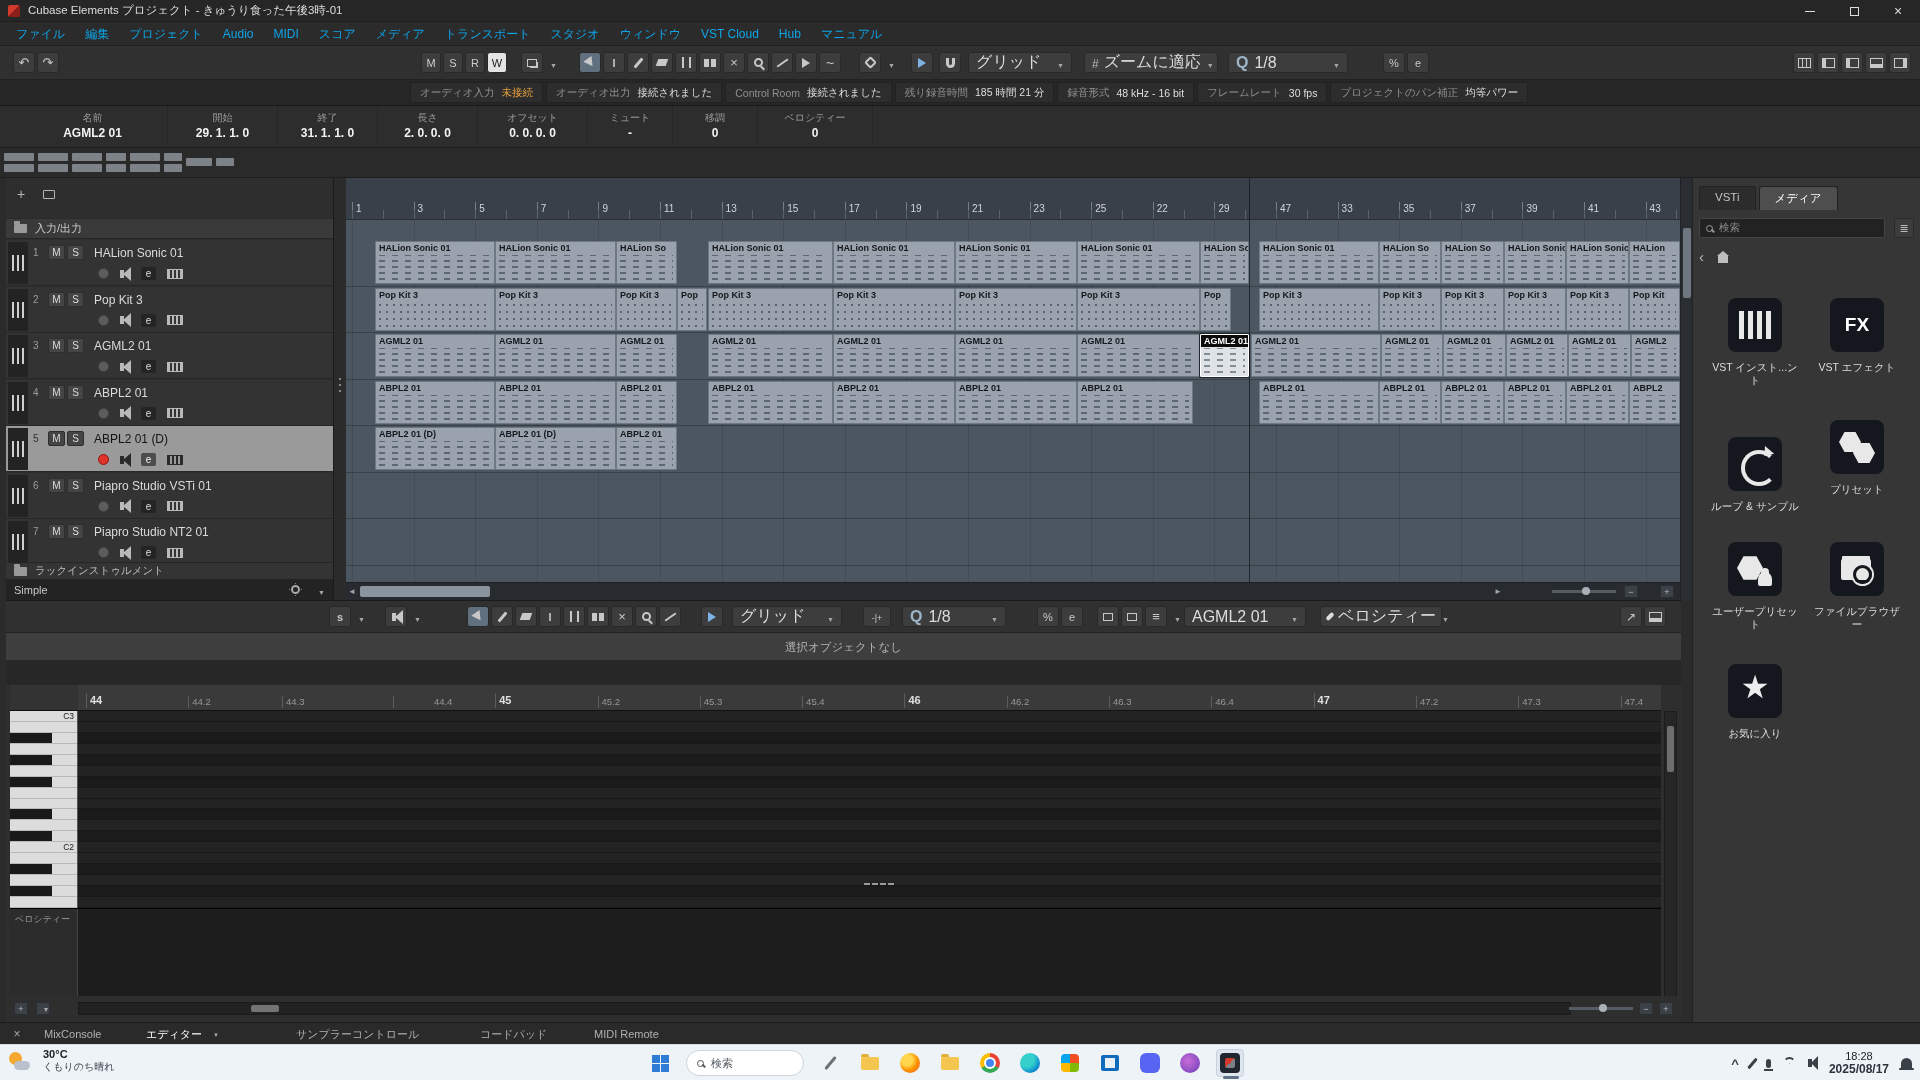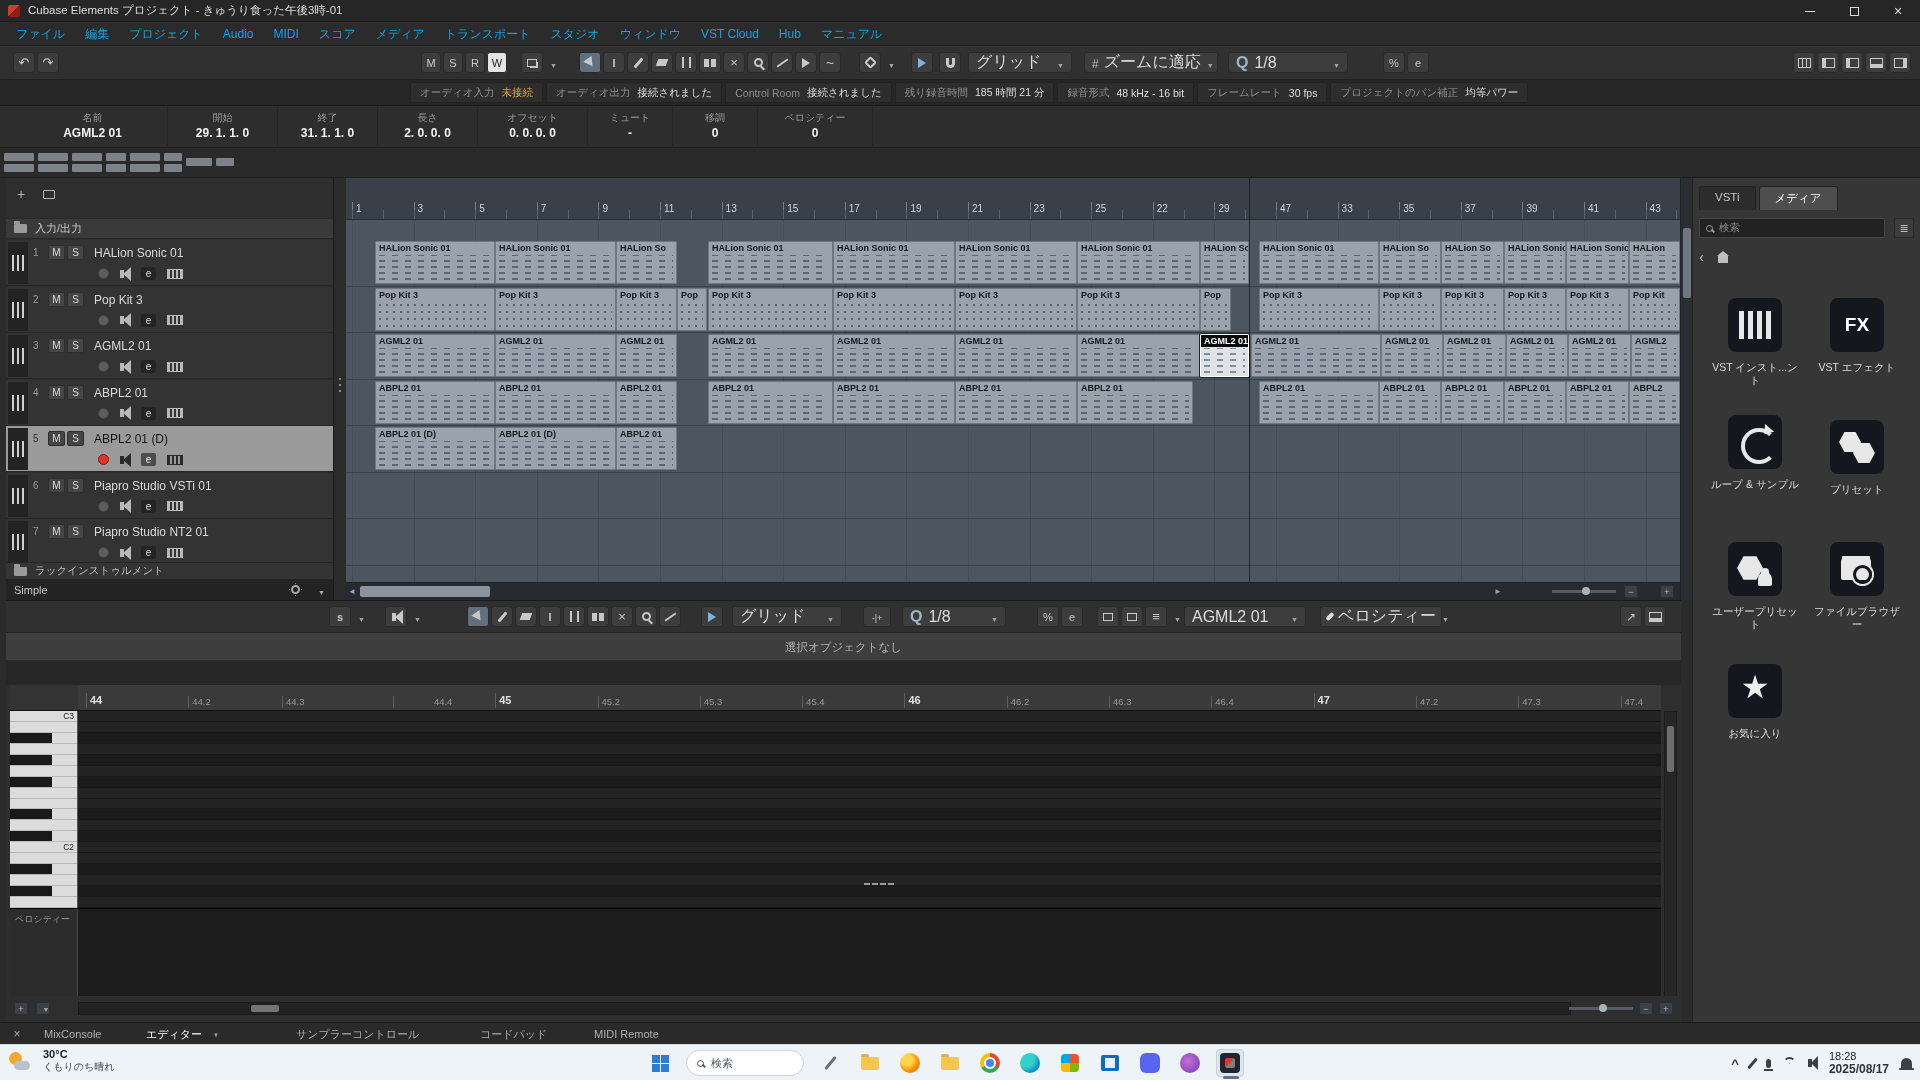--- a/index.html
+++ b/index.html
@@ -248,21 +248,21 @@
 .ti-cubase::before{content:"";position:absolute;left:5px;top:5px;width:10px;height:10px;background:linear-gradient(135deg,#d23a2e 50%,#7e7e86 50%);border-radius:2px;}
 .tb-right{position:absolute;right:8px;top:3px;display:flex;gap:12px;align-items:center;height:30px;}
 .tray-ico{color:#3a4047;display:flex;align-items:center;justify-content:center;}
 .sh-chev::before{content:"^";font-size:13px;font-weight:bold;}
 .sh-mic{width:5px;height:9px;background:#3a4047;border-radius:3px;position:relative;}
 .sh-mic::after{content:"";position:absolute;left:-2px;bottom:-3px;width:9px;height:2px;background:#3a4047;}
 .sh-wifi{width:13px;height:13px;border:2px solid #3a4047;border-radius:50%;clip-path:polygon(50% 55%,0 0,100% 0);position:relative;}
 .sh-wifi::after{content:"";position:absolute;left:4px;top:4px;width:2px;height:2px;border-radius:50%;background:#3a4047;}
 .sh-vol{width:4px;height:8px;background:#3a4047;position:relative;margin-right:5px;}
 .sh-vol::after{content:"";position:absolute;left:3px;top:-3px;border-top:7px solid transparent;border-bottom:7px solid transparent;border-right:7px solid #3a4047;}
-.tb-clock{text-align:left;line-height:13px;}
+.tb-clock{text-align:center;line-height:13px;}
 .tb-time{font-size:11px;color:#1b1f24;}
 .tb-date{font-size:12px;color:#2d333a;font-weight:bold;}
 .sh-bell{width:11px;height:10px;background:#3a4047;border-radius:6px 6px 0 0;position:relative;}
 .sh-bell::after{content:"";position:absolute;left:-2px;bottom:-2px;width:15px;height:2px;background:#3a4047;border-radius:1px;}
 </style>
 </head>
 <body>
 
 <div class="screen">
 
@@ -863,21 +863,21 @@
     </div>
     <div class="rp-grid">
         <div class="tile" style="left: 8px; top: 0px;">
           <div class="tile-icon icon-vst-instruments"></div>
           <div class="tile-label">VST インスト...ント</div>
         </div>
         <div class="tile" style="left: 110px; top: 0px;">
           <div class="tile-icon icon-vst-effects">FX</div>
           <div class="tile-label">VST エフェクト</div>
         </div>
-        <div class="tile" style="left: 8px; top: 117px;">
+        <div class="tile" style="left: 8px; top: 139px;">
           <div class="tile-icon icon-loops-samples"></div>
           <div class="tile-label">ループ &amp; サンプル</div>
         </div>
         <div class="tile" style="left: 110px; top: 122px;">
           <div class="tile-icon icon-presets"></div>
           <div class="tile-label">プリセット</div>
         </div>
         <div class="tile" style="left: 8px; top: 244px;">
           <div class="tile-icon icon-user-presets"></div>
           <div class="tile-label">ユーザープリセット</div>

